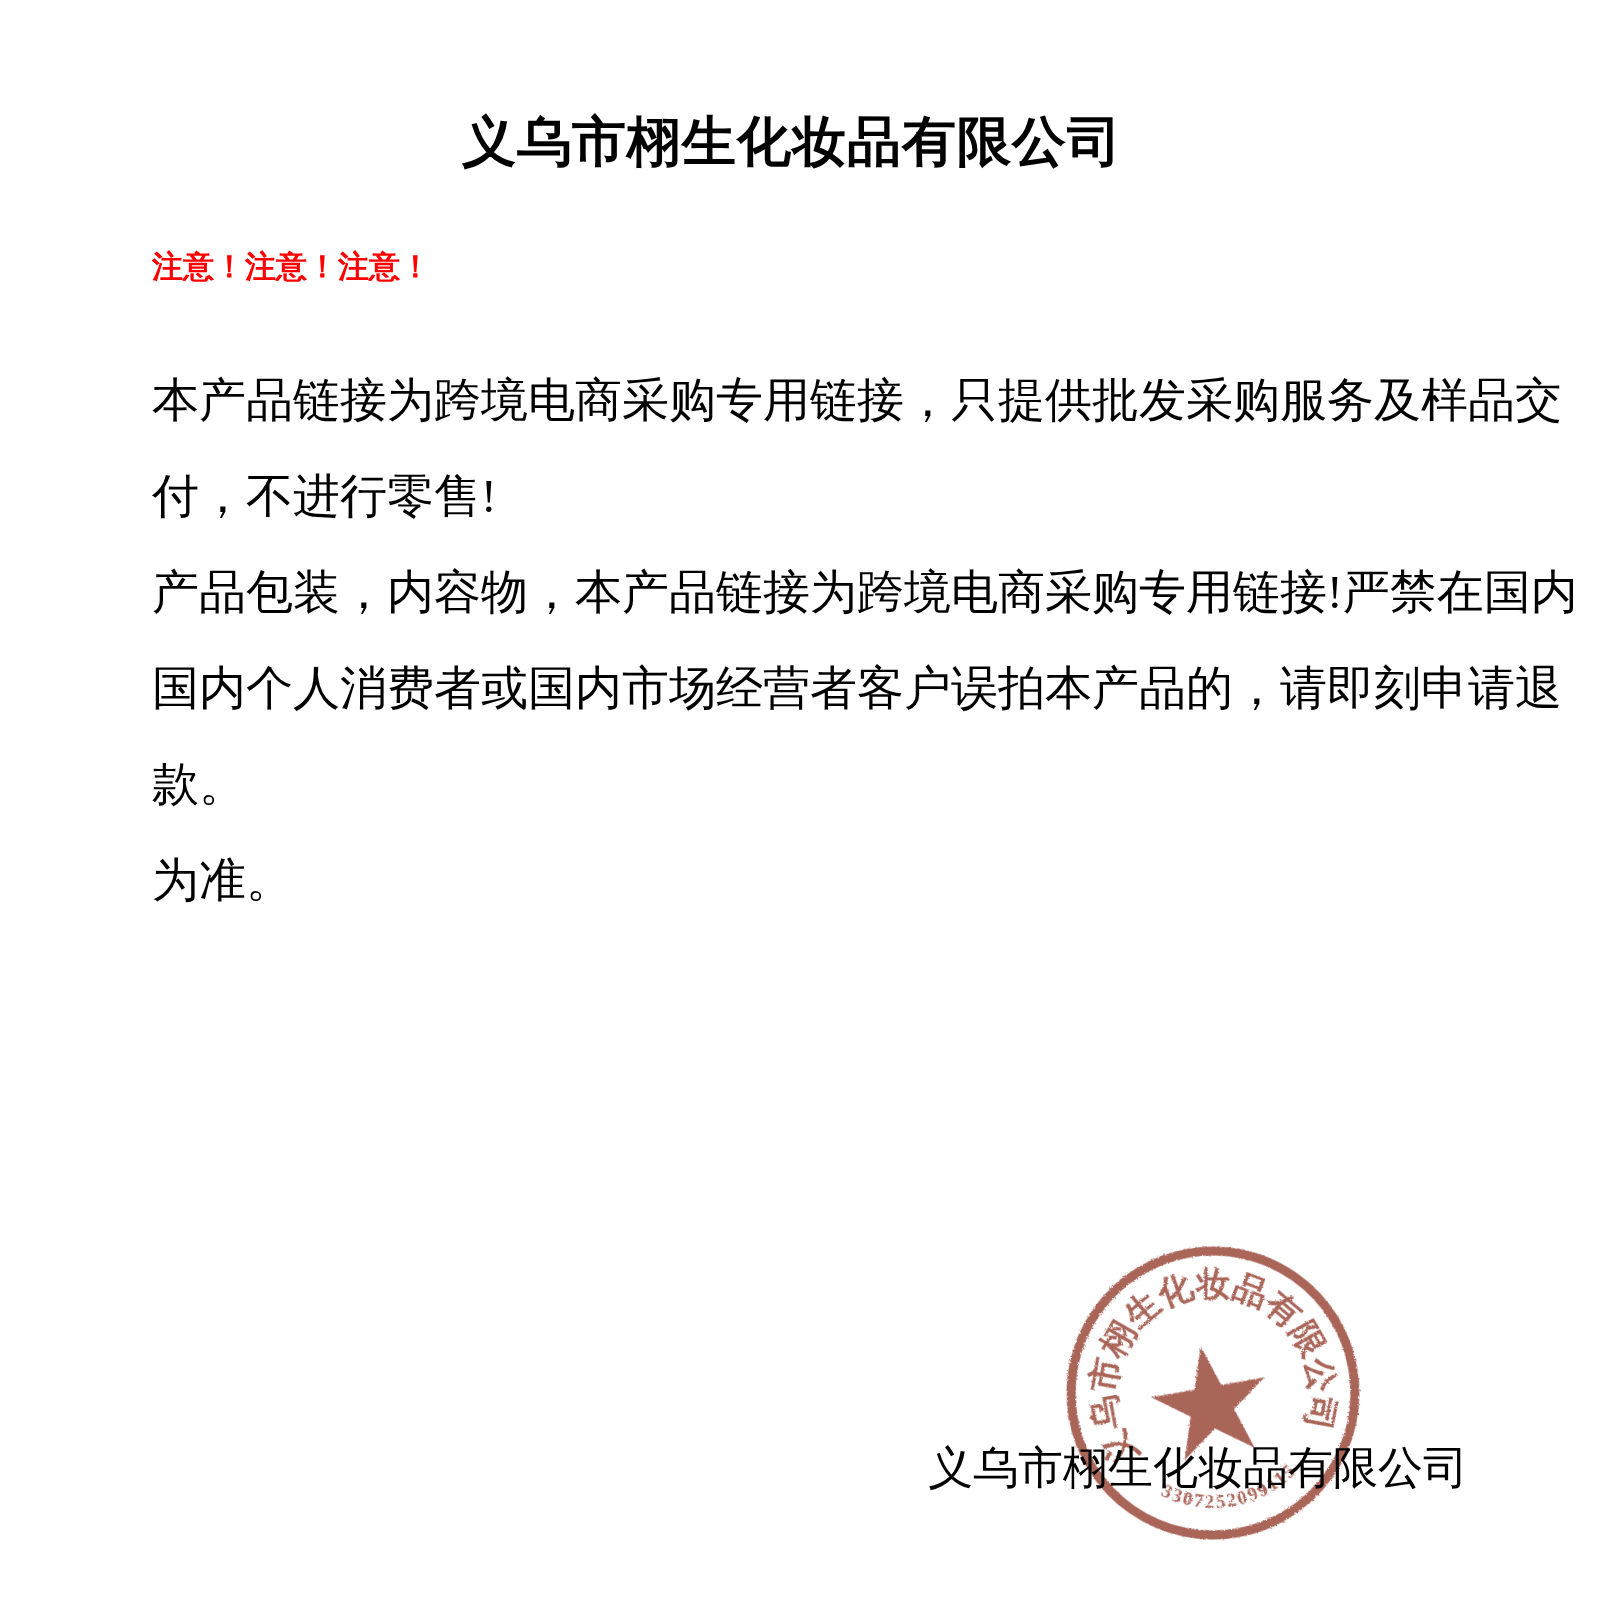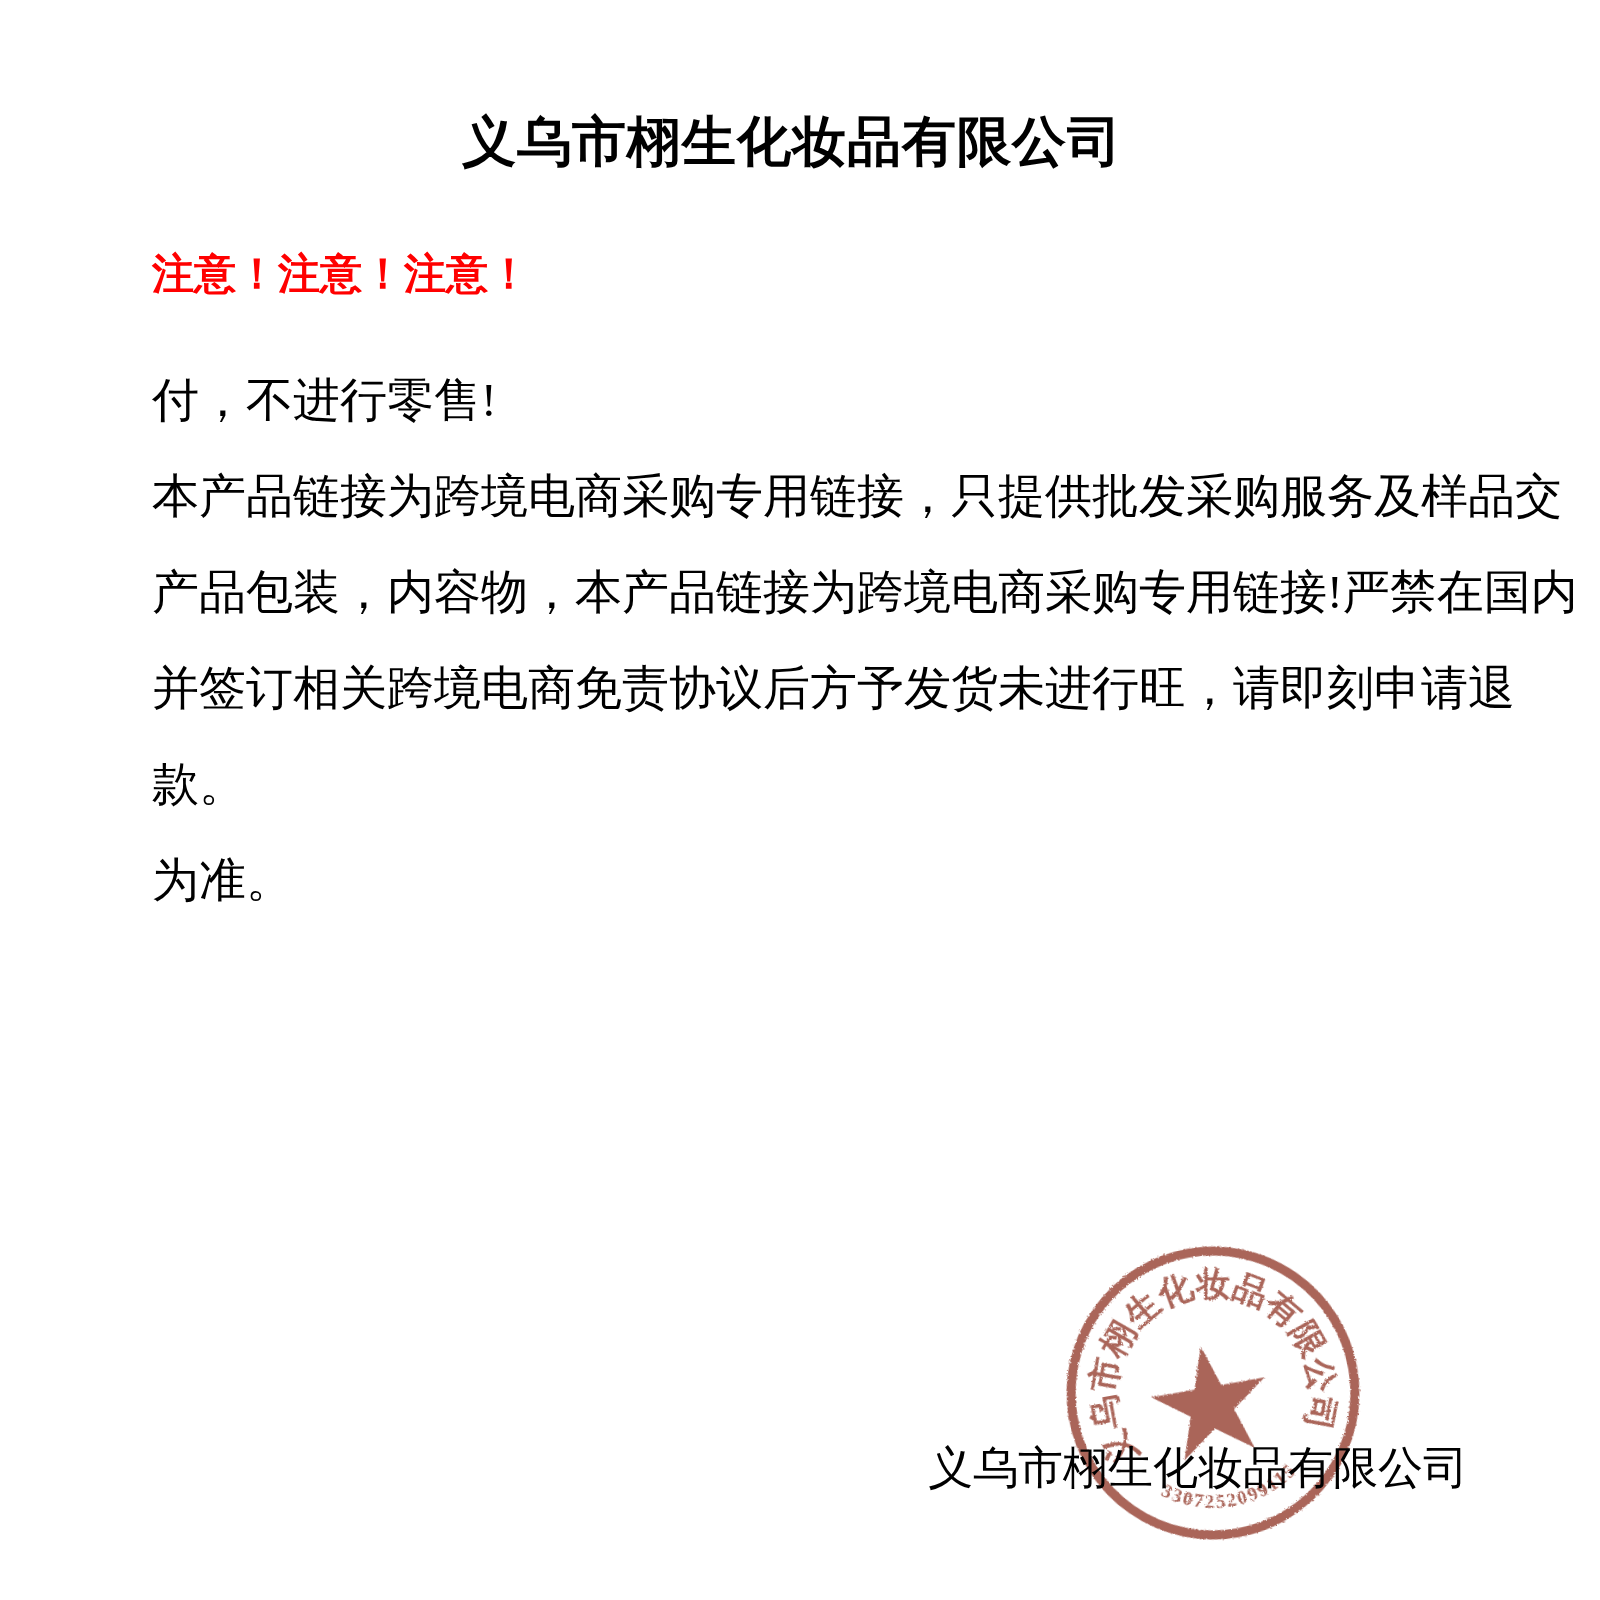--- a/index.html
+++ b/index.html
@@ -22,21 +22,21 @@
     text-align: center;
     font-size: 54px;
     font-weight: 700;
     letter-spacing: 1px;
     white-space: nowrap;
   }
   .warning {
     position: absolute;
     top: 246px;
     left: 152px;
-    font-size: 42px;
+    font-size: 31px;
     font-weight: 700;
     color: var(--warning-color);
     white-space: nowrap;
   }
   .doc-body {
     position: absolute;
     top: 352px;
     left: 152px;
     width: 1400px;
     font-size: 47px;
@@ -73,24 +73,24 @@
 </head>
 <body>
 
 <div class="page" style="--warning-color: #ff0000; --seal-ink: #a3584c;">
 
   <div class="title">义乌市栩生化妆品有限公司</div>
 
   <div class="warning">注意！注意！注意！</div>
 
   <div class="doc-body">
+      <div class="body-line">本产品链接为跨境电商采购专用链接，只提供批发采购服务及样品交</div>
       <div class="body-line">付，不进行零售!</div>
-      <div class="body-line">本产品链接为跨境电商采购专用链接，只提供批发采购服务及样品交</div>
       <div class="body-line">产品包装，内容物，本产品链接为跨境电商采购专用链接!严禁在国内</div>
-      <div class="body-line">并签订相关跨境电商免责协议后方予发货未进行旺，请即刻申请退</div>
+      <div class="body-line">国内个人消费者或国内市场经营者客户误拍本产品的，请即刻申请退</div>
       <div class="body-line">款。</div>
       <div class="body-line">为准。</div>
     </div>
 
   <div class="signature">义乌市栩生化妆品有限公司</div>
 
   <div class="seal">
     <svg viewBox="0 0 300 300" xmlns="http://www.w3.org/2000/svg" xmlns:xlink="http://www.w3.org/1999/xlink">
       <defs>
         <filter id="inkRough" x="-10%" y="-10%" width="120%" height="120%">

